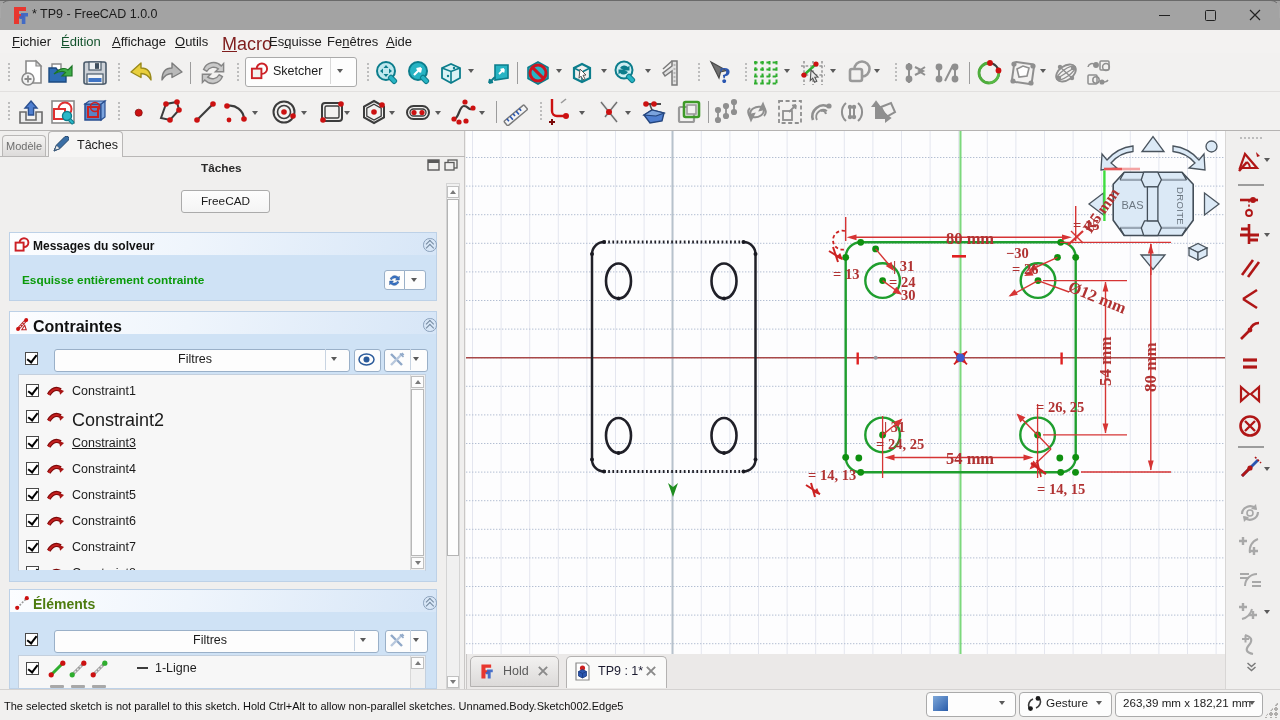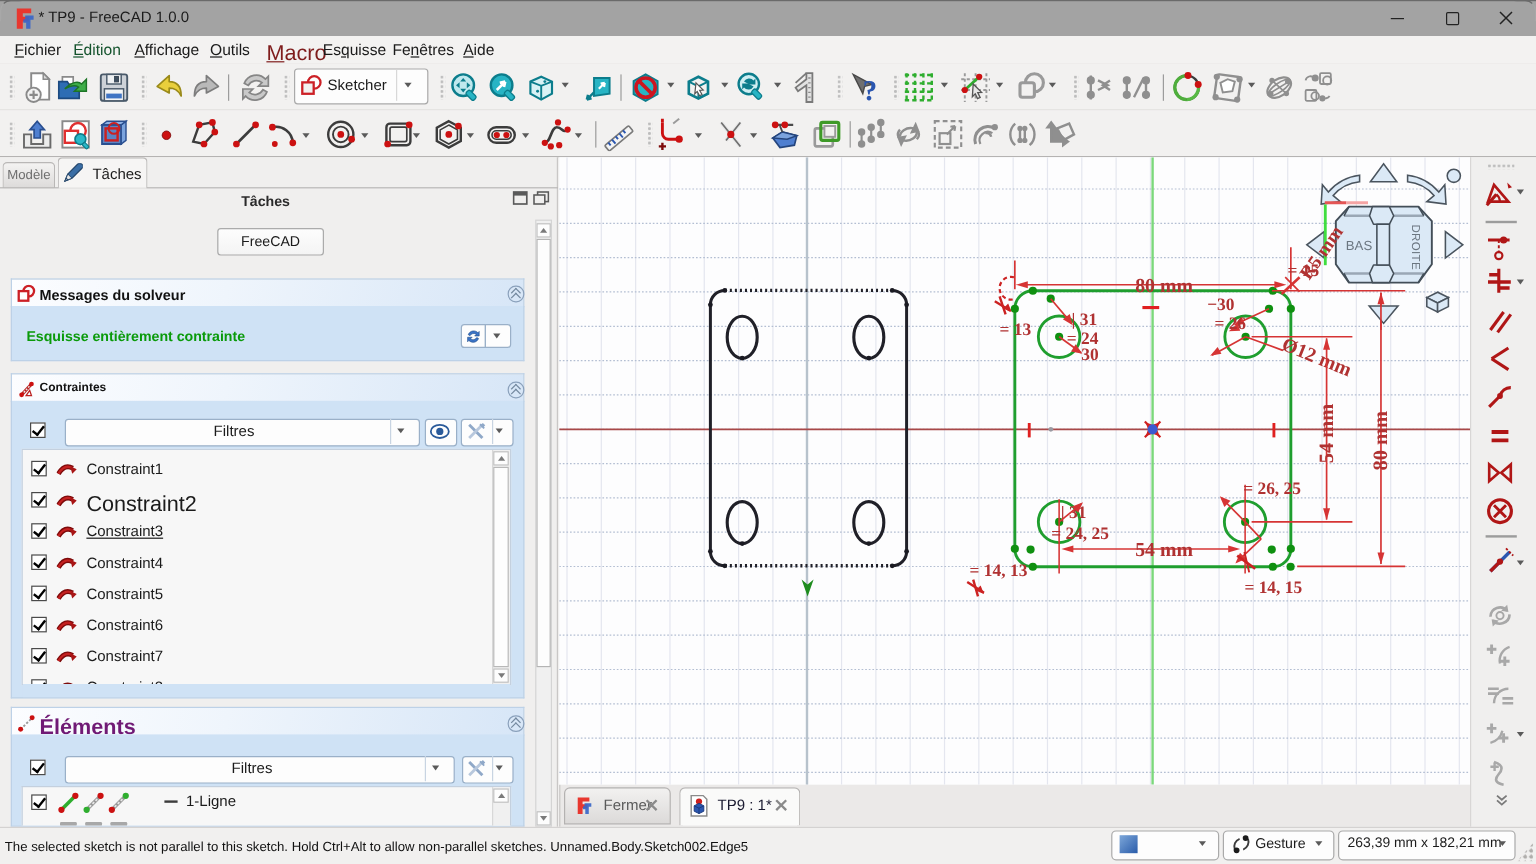--- a/index.html
+++ b/index.html
@@ -445,21 +445,21 @@
 <div class="abs" style="left:404px;top:270px;width:22px;height:20px;background:#fdfdfd;border:1px solid #9ab0c8;border-radius:0 3px 3px 0;box-sizing:border-box;"></div>
 <div class="darr" style="left:411px;top:278px;"></div>
 <div class="sechead" style="top:311px;"></div>
 <svg class="abs" style="left:15px;top:317px" width="15" height="15" viewBox="0 0 20 20">
     <line x1="4" y1="16" x2="15" y2="4" stroke="#b22" stroke-width="3.6"></line>
     <line x1="4" y1="16" x2="15" y2="4" stroke="#e8e8e8" stroke-width="1.6" stroke-dasharray="2 1.6"></line>
     <circle cx="4" cy="16" r="2.6" fill="#cc1111"></circle>
     <circle cx="15" cy="4" r="2.6" fill="#cc1111"></circle>
     <path d="M9 17 l4-6 2 6z" fill="none" stroke="#b22" stroke-width="1.4"></path>
   </svg>
-<div class="abs" style="left:33px;top:318px;font-size:10px;font-weight:bold;color:#111;text-align:right;">Contraintes</div>
+<div class="abs" style="left:33px;top:318px;font-size:16px;font-weight:bold;color:#111;text-align:right;">Contraintes</div>
 <div class="collapse" style="left:423px;top:318px;"></div>
 <div class="secbody" style="top:334px;height:248px;"></div>
 <div class="cb" style="left:25px;top:352px;"></div>
 <div class="combo" style="left:54px;top:349px;width:294px;height:21px;border-color:#9ab0c8;"></div>
 <div class="abs" style="left:178px;top:352px;font-size:12.5px;color:#1b1b1b;">Filtres</div>
 <div class="abs" style="left:325px;top:349px;width:1px;height:21px;background:#c8d4e2;"></div>
 <div class="darr" style="left:331px;top:357px;"></div>
 <div class="combo" style="left:354px;top:349px;width:25px;height:21px;border-color:#9ab0c8;"></div>
 <svg class="abs" style="left:358px;top:353px" width="17" height="13" viewBox="0 0 17 13">
     <ellipse cx="8.5" cy="6.5" rx="7.5" ry="5.5" fill="none" stroke="#2a5a9a" stroke-width="1.5"></ellipse>
@@ -536,21 +536,21 @@
 <div class="abs" style="left:414.5px;top:380px;width:0;height:0;border-left:3px solid transparent;border-right:3px solid transparent;border-bottom:4px solid #7a7a7a;"></div>
 <div class="abs" style="left:411px;top:557px;width:13px;height:12px;background:#fdfdfd;border:1px solid #c0c0c0;box-sizing:border-box;"></div>
 <div class="abs" style="left:414.5px;top:561px;width:0;height:0;border-left:3px solid transparent;border-right:3px solid transparent;border-top:4px solid #7a7a7a;"></div>
 <div class="abs" style="left:411px;top:389px;width:13px;height:167px;background:#fdfdfd;border:1px solid #b8b8b8;box-sizing:border-box;"></div>
 <div class="sechead" style="top:589px;"></div>
 <svg class="abs" style="left:14px;top:595px" width="16" height="16" viewBox="0 0 20 20">
     <line x1="4" y1="16" x2="16" y2="4" stroke="#9a9a9a" stroke-width="2" stroke-dasharray="2.4 1.8"></line>
     <circle cx="4" cy="16" r="2.6" fill="#cc1111"></circle>
     <circle cx="16" cy="4" r="2.6" fill="#cc1111"></circle>
   </svg>
-<div class="abs" style="left:33px;top:596px;font-size:18px;font-weight:bold;color:#701a75;">Éléments</div>
+<div class="abs" style="left:33px;top:596px;font-size:14px;font-weight:bold;color:#4d7c0f;">Éléments</div>
 <div class="collapse" style="left:423px;top:596px;"></div>
 <div class="secbody" style="top:612px;height:77px;"></div>
 <div class="cb" style="left:25px;top:633px;"></div>
 <div class="combo" style="left:54px;top:630px;width:323px;height:21px;border-color:#9ab0c8;"></div>
 <div class="abs" style="left:193px;top:633px;font-size:12.5px;color:#1b1b1b;">Filtres</div>
 <div class="abs" style="left:354px;top:630px;width:1px;height:21px;background:#c8d4e2;"></div>
 <div class="darr" style="left:360px;top:638px;"></div>
 <div class="combo" style="left:385px;top:630px;width:41px;height:21px;border-color:#9ab0c8;"></div>
 <div class="abs" style="left:410px;top:630px;width:1px;height:21px;background:#c8d4e2;"></div>
 <svg class="abs" style="left:389px;top:633px" width="16" height="16" viewBox="0 0 16 16">
@@ -897,21 +897,21 @@
   </svg>
 <svg class="ico" style="left:1246px;top:662px" width="11" height="10" viewBox="0 0 11 10">
     <path d="M1.5 1 L5.5 4.5 L9.5 1 M1.5 5 L5.5 8.5 L9.5 5" fill="none" stroke="#7a7a7a" stroke-width="1.5"></path>
   </svg>
 <div class="abs" style="left:466px;top:654px;width:759px;height:35px;background:#ebe9e8;border-left:1px solid #c9c7c6;box-sizing:border-box;"></div>
 <div class="abs" style="left:470px;top:656px;width:89px;height:31px;background:linear-gradient(#f2f1f0,#dcdad9);border:1px solid #b4b2b1;border-radius:5px 5px 0 0;box-sizing:border-box;"></div>
 <svg class="abs" style="left:479px;top:663px" width="17" height="17" viewBox="0 0 21 21">
     <path d="M3 2 L15 2 L15 6 L8 6 L8 9 L13 9 L13 13 L8 13 L8 19 L3 19 Z" fill="#e8372f"></path>
     <path d="M10 8 L17 8 L17 11.4 L14.4 11.4 L14.4 19 L10.8 19 L10.8 14 L8.4 14 L8.4 11 L10 11 Z" fill="#3a66c8" opacity=".92"></path>
   </svg>
-<div class="abs" style="left:503px;top:664px;font-size:12.5px;color:#5a5a5a;">Fermer</div>
+<div class="abs" style="left:503px;top:664px;font-size:12.5px;color:#5a5a5a;">Hold</div>
 <svg class="abs" style="left:537px;top:665px" width="12" height="12" viewBox="0 0 13 13">
     <path d="M2 2 L11 11 M11 2 L2 11" stroke="#8a8a8a" stroke-width="2.1"></path>
   </svg>
 <div class="abs" style="left:566px;top:656px;width:101px;height:32px;background:#fafaf9;border:1px solid #b4b2b1;border-bottom:none;border-radius:5px 5px 0 0;box-sizing:border-box;"></div>
 <svg class="abs" style="left:574px;top:662px" width="17" height="19" viewBox="0 0 17 19">
     <path d="M2 1 h10 l3 3 v14 h-13z" fill="#fff" stroke="#8a8a8a" stroke-width="1.2"></path>
     <circle cx="8.5" cy="6" r="2.6" fill="#cc2020"></circle>
     <path d="M4.5 9.5 l4-2 4 2 v4.5 l-4 2 -4-2z" fill="#2a56b0" stroke="#1a3a7d" stroke-width=".8"></path>
     <path d="M4.5 9.5 l4 2 4-2 M8.5 11.5 V16" stroke="#1a3a7d" stroke-width=".8" fill="none"></path>
   </svg>

